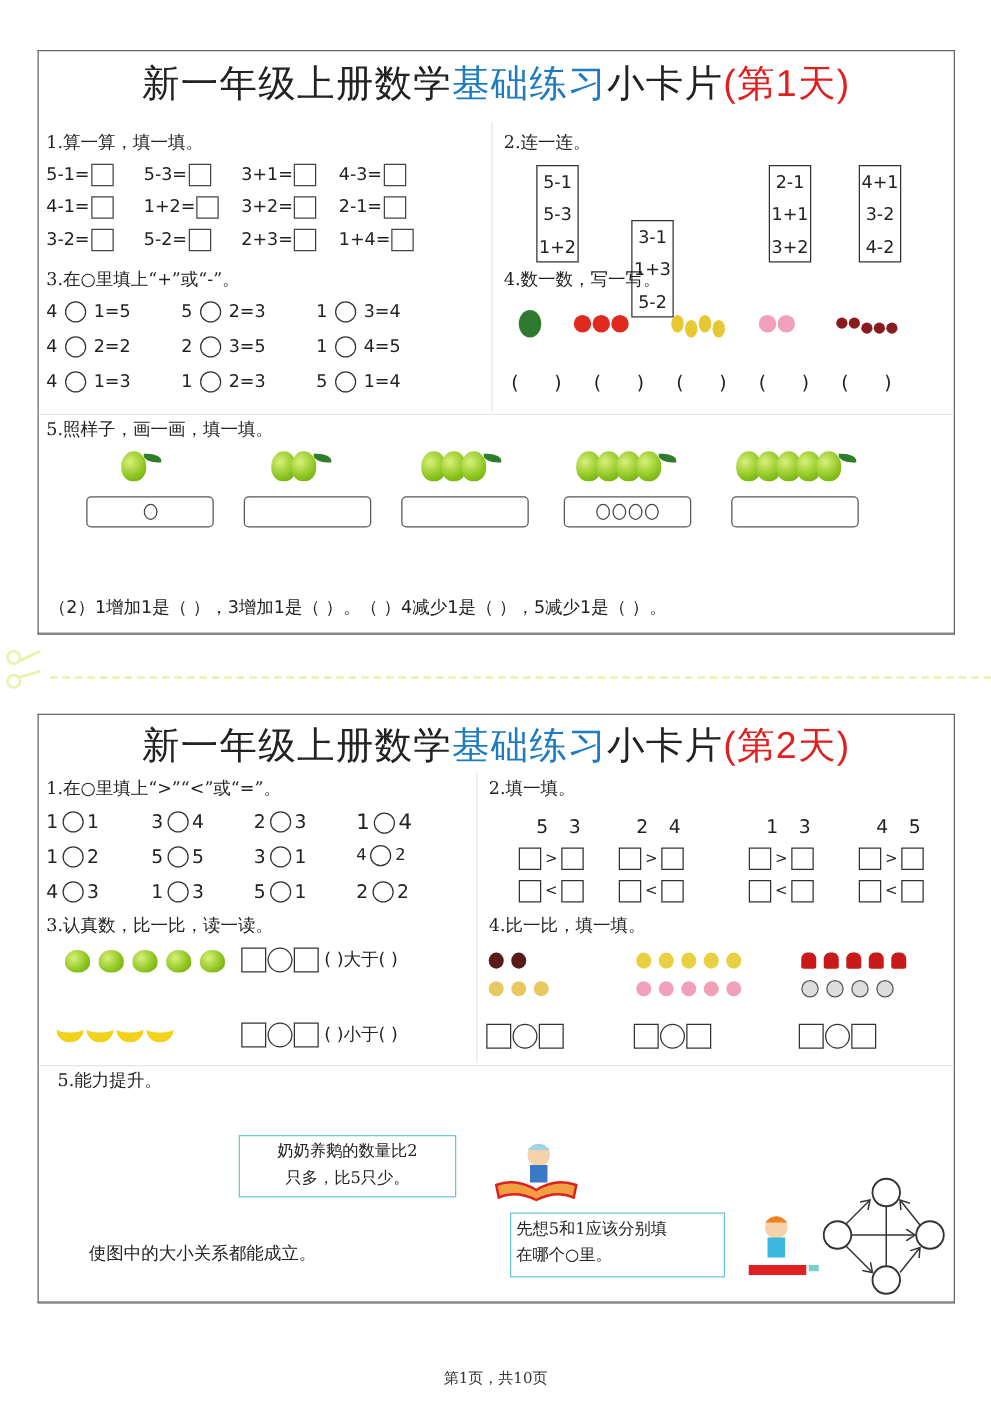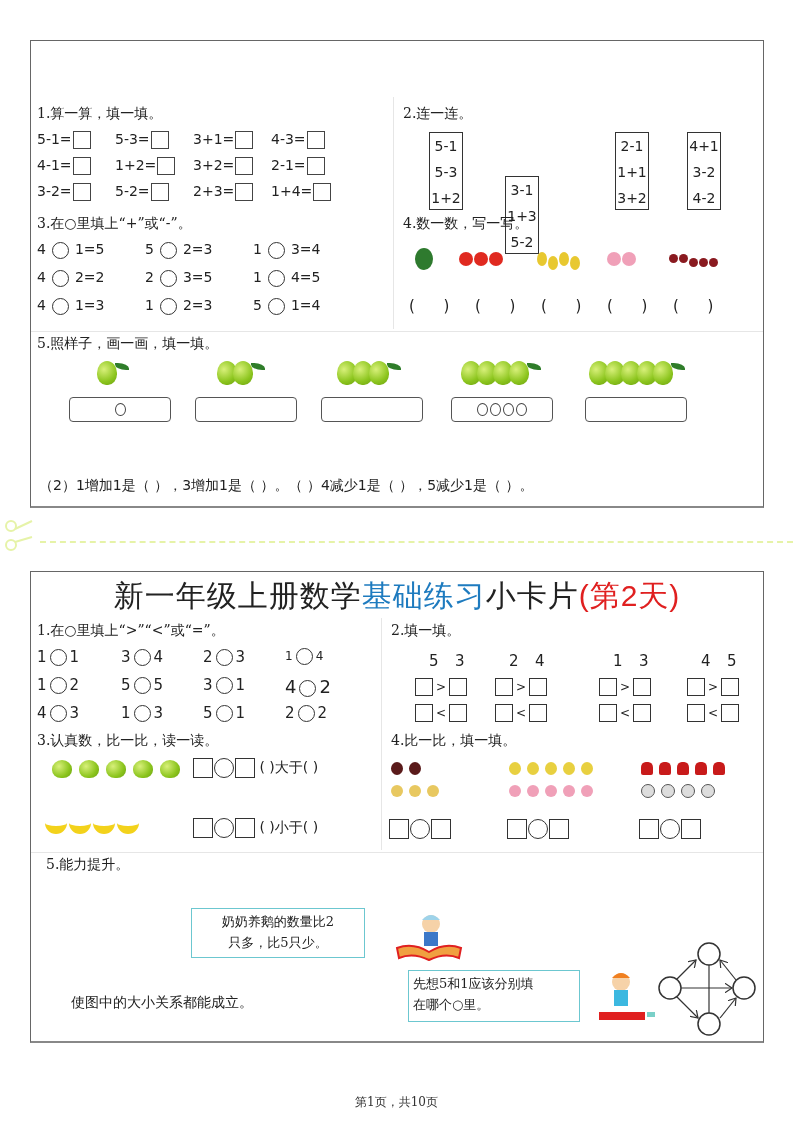--- a/index.html
+++ b/index.html
@@ -31,20 +31,23 @@
   .fruit { display:inline-block; border-radius:50%; vertical-align:middle; }
   .bubble { position:absolute; border:1.5px solid #6cc7d0; background:#fff; font-size:13px; font-family:"DejaVu Serif", serif; padding:2px 4px; box-sizing:border-box; line-height:21px; }
   .banana { display:inline-block; width:22px; height:14px; border-bottom:8px solid #f3d21b; border-radius:0 0 50% 50%; margin-right:2px; }
   .footer { position:absolute; top:1094px; left:0; right:0; text-align:center; font-size:12px; font-family:"DejaVu Serif", serif; color:#333; }
   .cut { position:absolute; left:40px; right:0; top:541px; border-top:2px dashed #e6f3a8; }
 </style>
 </head>
 <body>
 
 <div id="card1" class="card">
+  <div class="title" style="top:6px;">
+    <span>新一年级上册数学</span><span class="blue">基础练习</span><span>小卡片</span><span class="red">(第1天)</span>
+  </div>
 
   <div class="vdiv" style="left:362px; top:56px; height:232px;"></div>
   <div class="hdiv" style="left:0; right:0; top:290px;"></div>
 
   <div class="abs sec" style="left:6px; top:64px;">1.算一算，填一填。</div>
   <div class="abs" id="c1q1" style="left:6px; top:90px;">
       <div class="abs txt" style="left:0px; top:0px;"><span>5-1=</span><span class="box"></span></div>
       <div class="abs txt" style="left:78px; top:0px;"><span>5-3=</span><span class="box"></span></div>
       <div class="abs txt" style="left:156px; top:0px;"><span>3+1=</span><span class="box"></span></div>
       <div class="abs txt" style="left:234px; top:0px;"><span>4-3=</span><span class="box"></span></div>
@@ -140,25 +143,25 @@
     <span>新一年级上册数学</span><span class="blue">基础练习</span><span>小卡片</span><span class="red">(第2天)</span>
   </div>
   <div class="vdiv" style="left:350px; top:46px; height:232px;"></div>
   <div class="hdiv" style="left:0; right:0; top:280px;"></div>
 
   <div class="abs sec" style="left:6px; top:50px;">1.在○里填上“&gt;”“&lt;”或“=”。</div>
   <div class="abs" id="c2q1" style="left:6px; top:76px;">
       <div class="abs txt" style="left:0px; top:0px; font-size:15px;"><span>1</span><span class="circ" style="margin:0 3px;"></span><span>1</span></div>
       <div class="abs txt" style="left:84px; top:0px; font-size:15px;"><span>3</span><span class="circ" style="margin:0 3px;"></span><span>4</span></div>
       <div class="abs txt" style="left:166px; top:0px; font-size:15px;"><span>2</span><span class="circ" style="margin:0 3px;"></span><span>3</span></div>
-      <div class="abs txt" style="left:248px; top:0px; font-size:12px;"><span>1</span><span class="circ" style="margin:0 3px;"></span><span>4</span></div>
+      <div class="abs txt" style="left:248px; top:0px; font-size:17px;"><span>1</span><span class="circ" style="margin:0 3px;"></span><span>4</span></div>
       <div class="abs txt" style="left:0px; top:28px; font-size:15px;"><span>1</span><span class="circ" style="margin:0 3px;"></span><span>2</span></div>
       <div class="abs txt" style="left:84px; top:28px; font-size:15px;"><span>5</span><span class="circ" style="margin:0 3px;"></span><span>5</span></div>
       <div class="abs txt" style="left:166px; top:28px; font-size:15px;"><span>3</span><span class="circ" style="margin:0 3px;"></span><span>1</span></div>
-      <div class="abs txt" style="left:248px; top:28px; font-size:18px;"><span>4</span><span class="circ" style="margin:0 3px;"></span><span>2</span></div>
+      <div class="abs txt" style="left:248px; top:28px; font-size:13px;"><span>4</span><span class="circ" style="margin:0 3px;"></span><span>2</span></div>
       <div class="abs txt" style="left:0px; top:56px; font-size:15px;"><span>4</span><span class="circ" style="margin:0 3px;"></span><span>3</span></div>
       <div class="abs txt" style="left:84px; top:56px; font-size:15px;"><span>1</span><span class="circ" style="margin:0 3px;"></span><span>3</span></div>
       <div class="abs txt" style="left:166px; top:56px; font-size:15px;"><span>5</span><span class="circ" style="margin:0 3px;"></span><span>1</span></div>
       <div class="abs txt" style="left:248px; top:56px; font-size:15px;"><span>2</span><span class="circ" style="margin:0 3px;"></span><span>2</span></div>
     </div>
 
   <div class="abs sec" style="left:360px; top:50px;">2.填一填。</div>
   <div id="c2q2">
       <div class="abs txt" style="left:398px; top:80px; font-size:15px;">5</div>
       <div class="abs txt" style="left:424px; top:80px; font-size:15px;">3</div>

